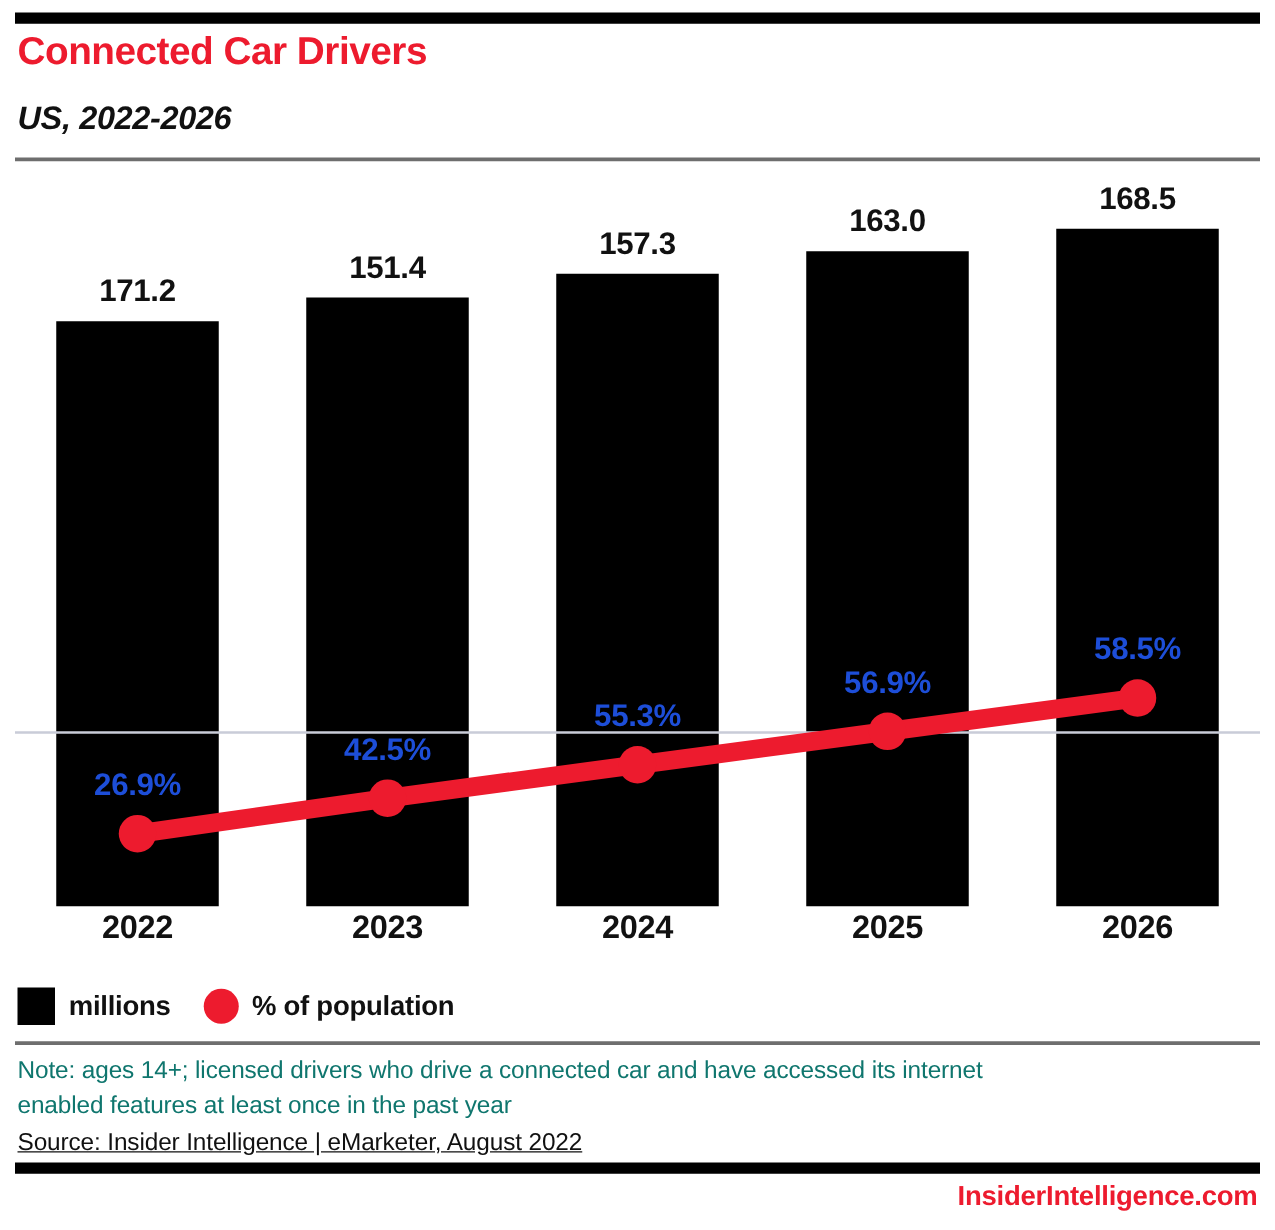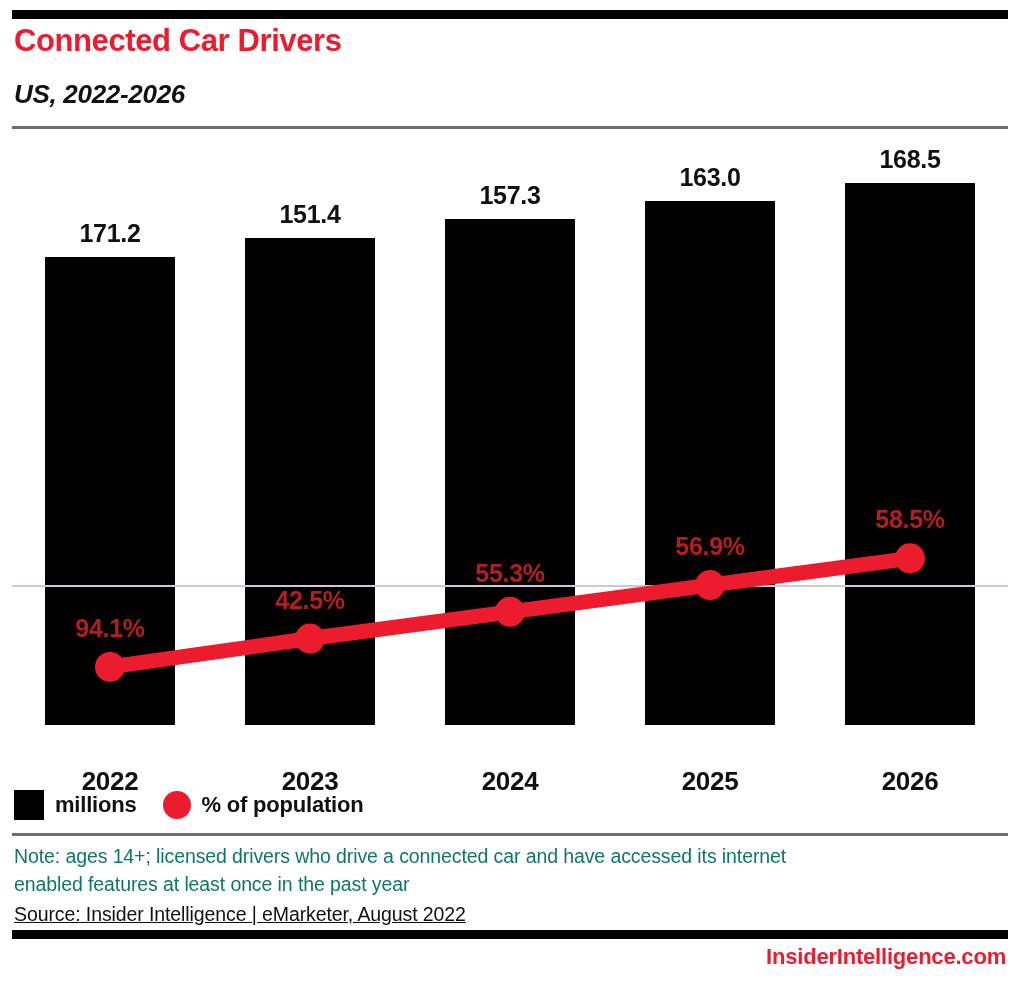--- a/index.html
+++ b/index.html
@@ -81,21 +81,21 @@
     font-weight: bold;
     color: #111111;
     text-align: center;
     white-space: nowrap;
     letter-spacing: -0.3px;
   }
   .pct-label {
     position: absolute;
     font-size: 25px;
     font-weight: bold;
-    color: #b91c1c;
+    color: #1d4ed8;
     text-align: center;
     white-space: nowrap;
     letter-spacing: -0.3px;
     z-index: 6;
   }
   .line-svg {
     position: absolute;
     left: 0;
     top: 0;
     width: 1020px;
@@ -109,21 +109,21 @@
     top: 585px;
     width: 996px;
     height: 2px;
     background: #c9ccd8;
   }
 
   
   .xaxis {
     position: absolute;
     left: 0;
-    top: 728px;
+    top: 688px;
     width: 856px;
     height: 40px;
     margin-top: 38px;
   }
   .xtick {
     position: absolute;
     font-size: 26px;
     font-weight: bold;
     color: #111111;
     text-align: center;
@@ -243,21 +243,21 @@
       </div>
     <svg class="line-svg" id="line-layer" viewBox="0 0 1020 590" preserveAspectRatio="none">
         <polyline points="110,526.945054945055 310,498.5494505494505 510,471.8241758241759 710,445.09890109890114 910,418.3736263736264" fill="none" stroke="#ED1B2E" stroke-width="15" stroke-linecap="round" stroke-linejoin="round"></polyline>
         <circle cx="110" cy="526.945054945055" r="15" fill="#ED1B2E"></circle>
         <circle cx="310" cy="498.5494505494505" r="15" fill="#ED1B2E"></circle>
         <circle cx="510" cy="471.8241758241759" r="15" fill="#ED1B2E"></circle>
         <circle cx="710" cy="445.09890109890114" r="15" fill="#ED1B2E"></circle>
         <circle cx="910" cy="418.3736263736264" r="15" fill="#ED1B2E"></circle>
       </svg>
     <div id="pct-labels-layer">
-        <div class="pct-label" style="left: 20px; top: 473.945px; width: 180px;">94.1%</div>
+        <div class="pct-label" style="left: 20px; top: 473.945px; width: 180px;">26.9%</div>
         <div class="pct-label" style="left: 220px; top: 445.549px; width: 180px;">42.5%</div>
         <div class="pct-label" style="left: 420px; top: 418.824px; width: 180px;">55.3%</div>
         <div class="pct-label" style="left: 620px; top: 392.099px; width: 180px;">56.9%</div>
         <div class="pct-label" style="left: 820px; top: 365.374px; width: 180px;">58.5%</div>
       </div>
   </div>
 
   <div class="axis-line"></div>
 
   <div class="xaxis" id="xaxis">

